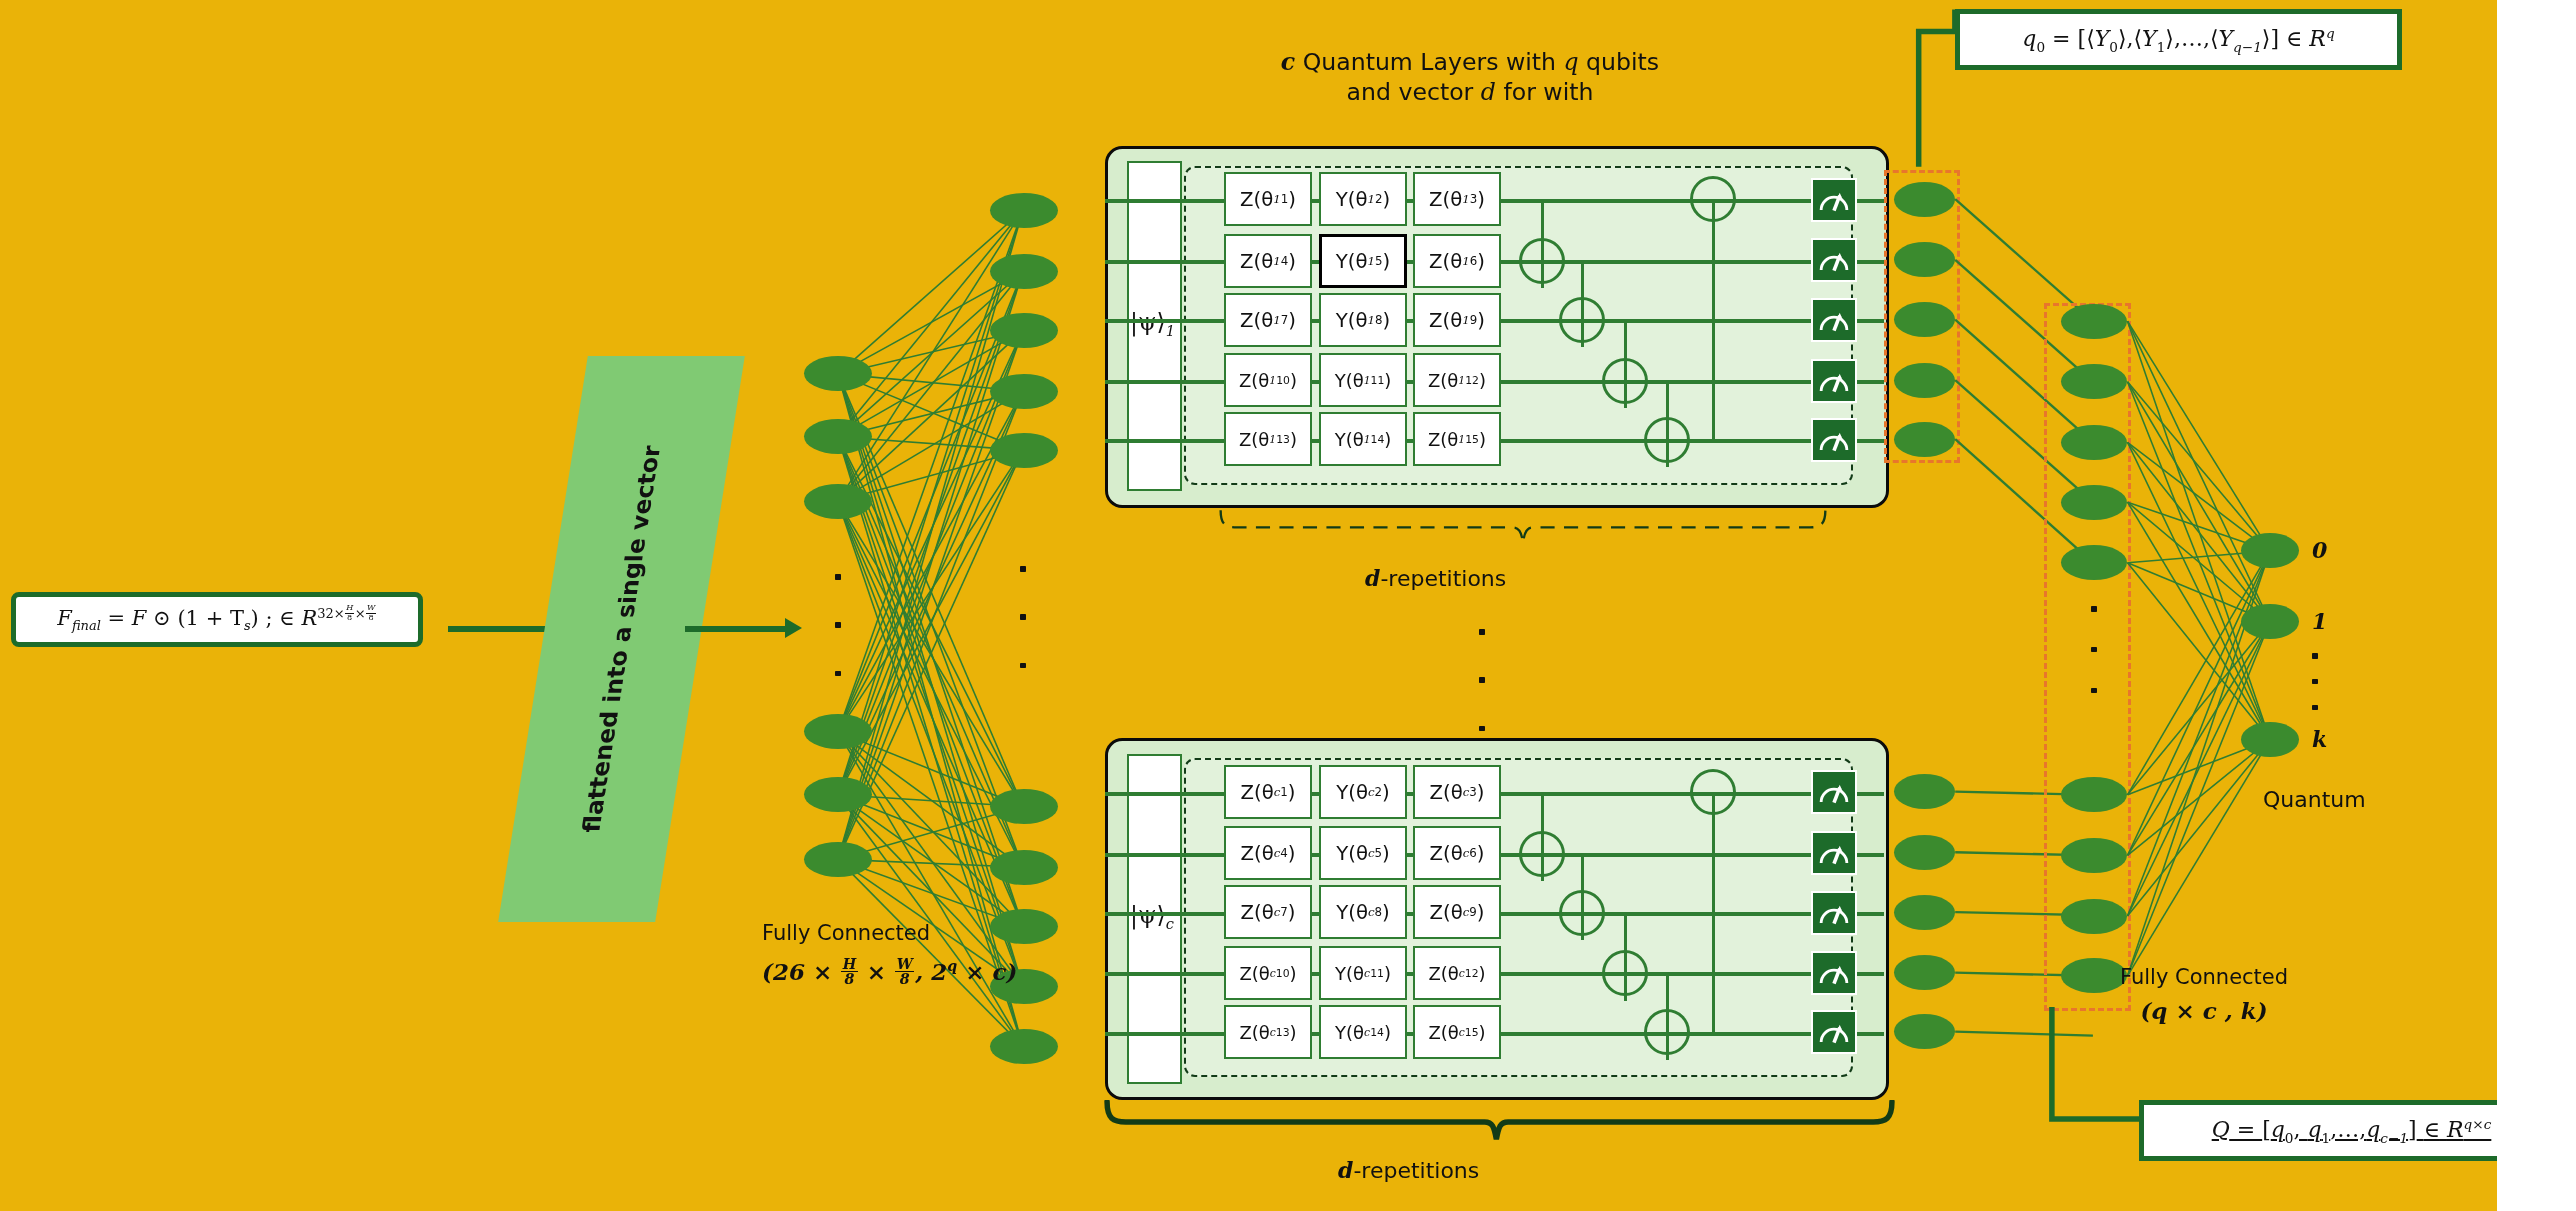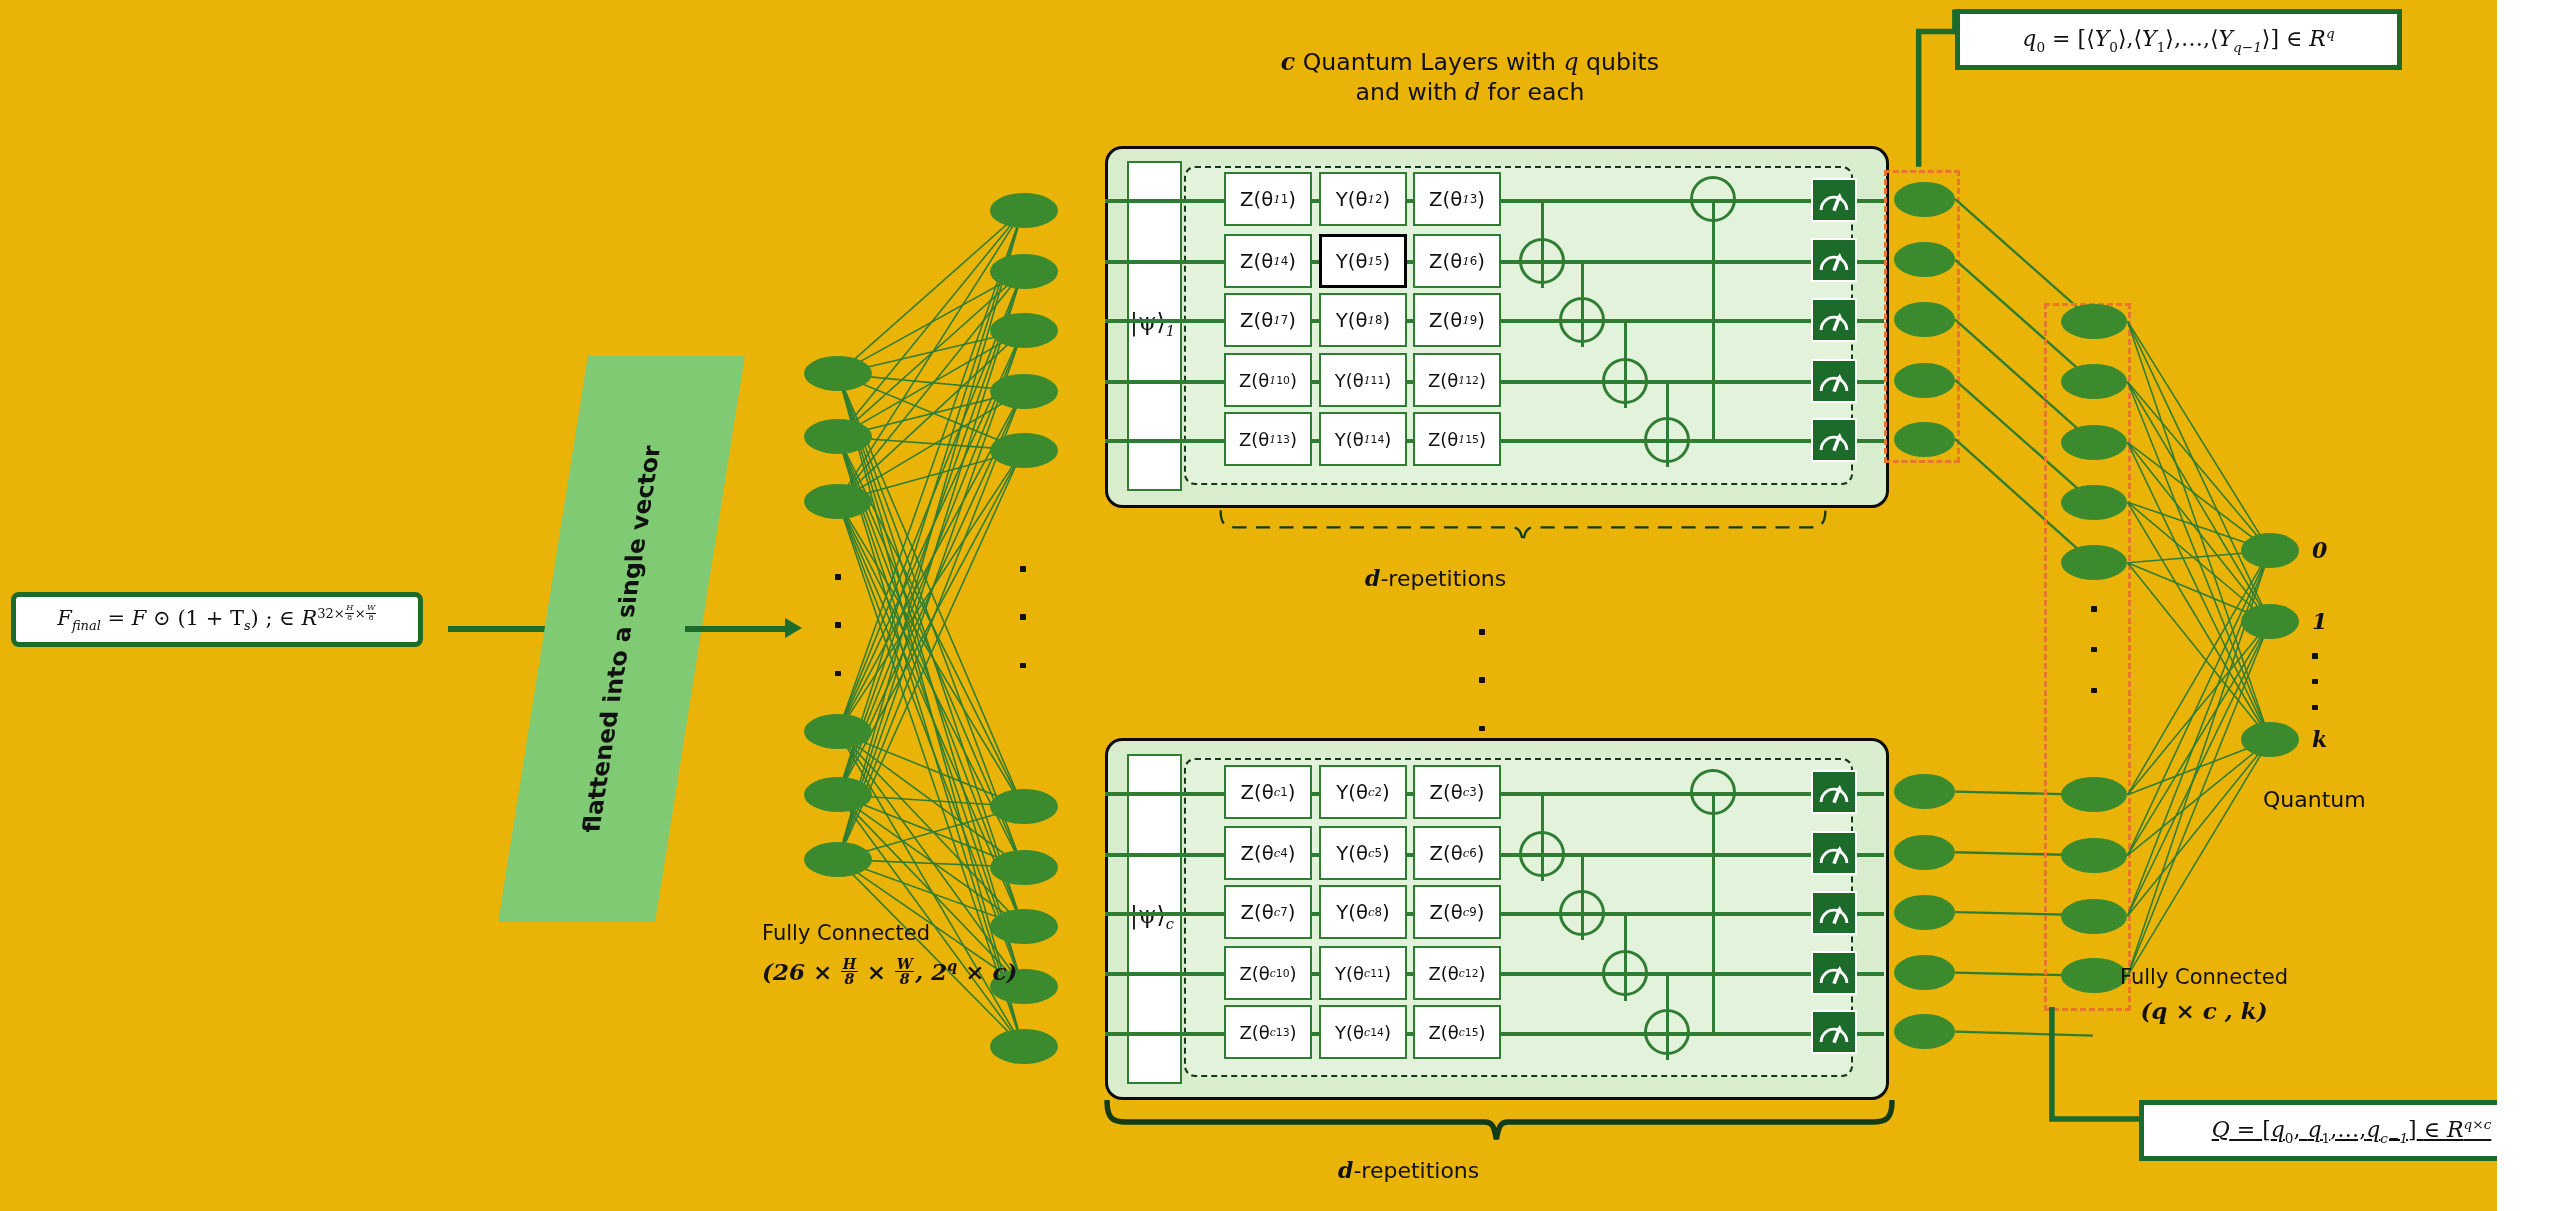--- a/index.html
+++ b/index.html
@@ -99,21 +99,21 @@
   .edges{position:absolute;left:0;top:0;}
   .edges svg{display:block;overflow:visible;}
 </style>
 </head>
 <body>
 
 <div id="canvas">
 
   <div class="lbl center" style="left:1226px;top:47px;width:488px;font-size:23.6px;line-height:30px;">
     <span class="bold-serif">c</span><span> Quantum Layers with </span><span class="mi">q</span><span> qubits</span><br>
-    <span>and with </span><span class="mi">d</span><span> for each</span>
+    <span>and vector </span><span class="mi">d</span><span> for with</span>
   </div>
 
   <div class="formula-box rough" style="left:11px;top:592px;width:412px;height:55px;">
     <span style="font-size:21px;">
       <span class="mi">F</span><sub class="m mi">final</sub><span> = </span><span class="mi">F</span>&nbsp;<span>⊙</span>&nbsp;<span class="mn">(1 + T</span><sub class="m mi">s</sub><span class="mn">) ; </span><span>∈</span>&nbsp;<span class="mi">R</span><sup class="m"><span class="mn">32×</span><span class="frac"><span class="num mi">H</span><span class="den mn">8</span></span><span class="mn">×</span><span class="frac"><span class="num mi">W</span><span class="den mn">8</span></span></sup>
     </span>
   </div>
 
   <div class="arrow-line" style="left:448px;top:626px;width:102px;"></div>
   <div class="arrow-head" style="left:549px;top:618px;"></div>

